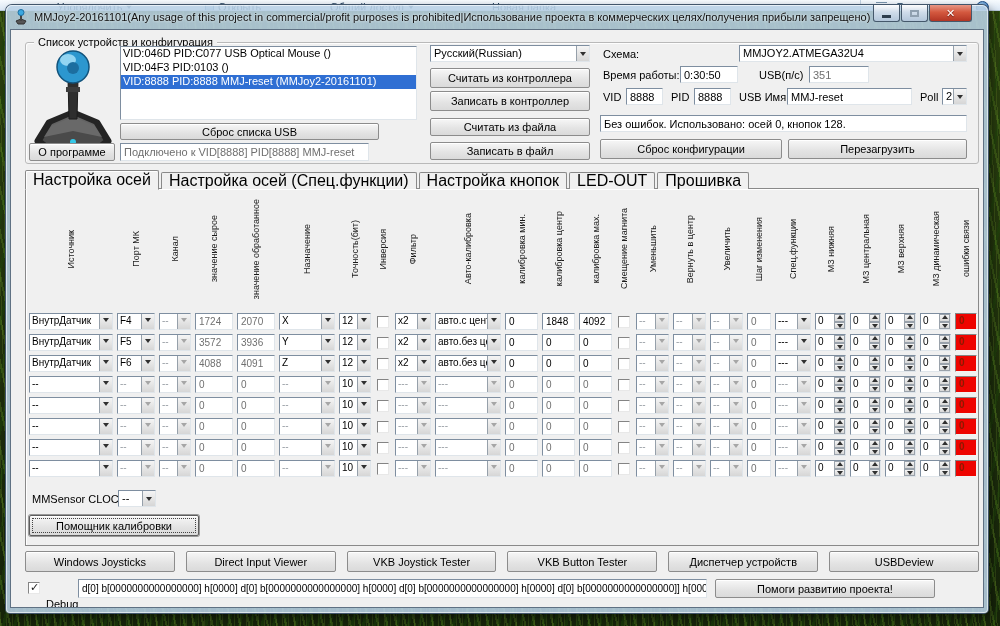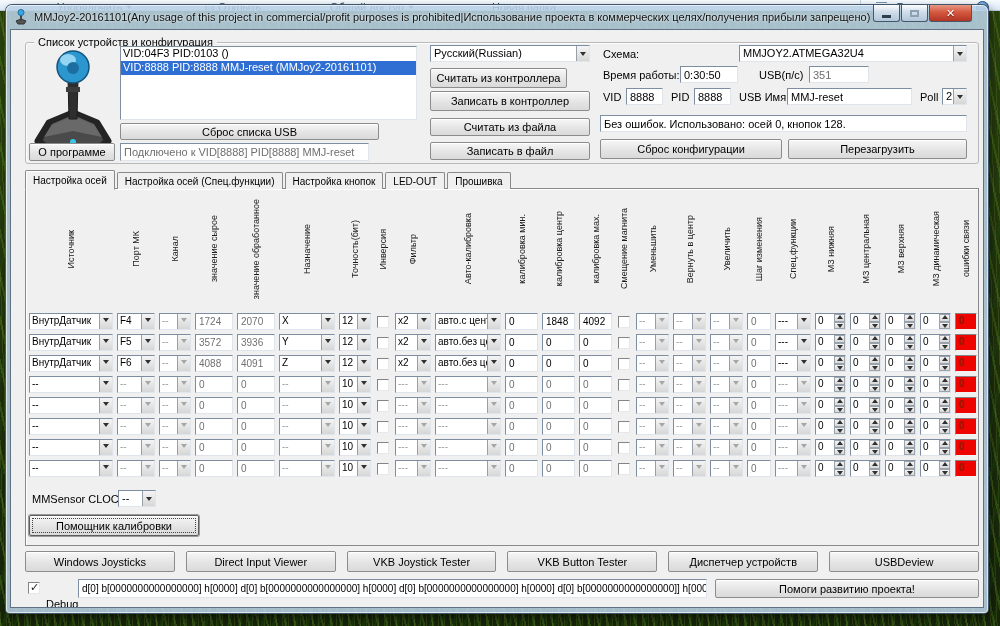--- a/index.html
+++ b/index.html
@@ -59,21 +59,21 @@
     box-shadow:inset 1px 1px 0 #fdfdfd; }
   .gbox-label { position:absolute; left:8px; top:-7px; background:#f0f0f0; padding:0 4px; font-size:11px; }
 
   .joy { position:absolute; left:6px; top:4px; }
   .lb { position:absolute; left:94px; top:3px; width:297px; height:74px; background:#fff; border:1px solid; border-color:#7e8ea0 #dfe5ea #dfe5ea #7e8ea0; overflow:hidden; }
   .lbitem { height:14px; font-size:11px; padding:0 2px; white-space:nowrap; color:#000; }
   .lbitem.sel { background:#2f6fd3; color:#fff; }
 
   
   .tabs { position:absolute; left:14px; top:139px; height:20px; display:flex; align-items:flex-end; z-index:3; }
-  .tab { height:17px; padding:0 7px; font-size:10px; display:flex; align-items:center; background:#f0f0f0;
+  .tab { height:17px; padding:0 7px; font-size:16px; display:flex; align-items:center; background:#f0f0f0;
     border:1px solid #898989; border-bottom:none; border-radius:2px 2px 0 0; margin-right:2px; color:#000; }
   .tab.active { height:20px; box-shadow:inset 1px 1px 0 #fff; position:relative; z-index:4; margin-bottom:-1px; border-bottom:1px solid #f0f0f0; }
   .tabpanel { position:absolute; left:14px; top:158px; width:954px; height:358px; background:#f0f0f0;
     border:1px solid #898989; box-shadow:inset 1px 1px 0 #fff; z-index:2; }
 
   
   .thead { position:absolute; left:3px; top:4px; display:flex; gap:4px; }
   .hcell { height:112px; display:flex; align-items:center; justify-content:center; overflow:hidden; }
   .vlabel { writing-mode:vertical-rl; transform:rotate(180deg); font-size:9px; color:#1a1a1a; white-space:nowrap; }
   .tbody { position:absolute; left:3px; top:124px; }
@@ -151,32 +151,33 @@
           <circle cx="41" cy="95" r="3" fill="#35c8e8"></circle>
           <path d="M36,32 L46,32 L45,72 L37,72 Z" fill="#2e2e2e" stroke="#1c1c1c"></path>
           <path d="M34,40 L48,40 L48,45 L34,45 Z" fill="#3c3c3c"></path>
           <circle cx="41" cy="20" r="16" fill="#2c97cf"></circle>
           <circle cx="41" cy="20" r="16" fill="none" stroke="#11537c" stroke-width="1.5"></circle>
           <ellipse cx="36" cy="13" rx="8" ry="6" fill="#9fdcf5" opacity="0.9"></ellipse>
           <circle cx="41" cy="21" r="6" fill="#1c6ea0"></circle>
         </svg>
 
         <div class="lb" id="devlist">
+            <div class="lbitem">VID:046D PID:C077 USB Optical Mouse ()</div>
             <div class="lbitem">VID:04F3 PID:0103  ()</div>
             <div class="lbitem sel">VID:8888 PID:8888 MMJ-reset (MMJoy2-20161101)</div>
           </div>
         <button class="btn" style="left:94px;top:80px;width:259px;height:17px">Сброс списка USB</button>
         <button class="btn" style="left:3px;top:100px;width:86px;height:18px">О программе</button>
         <div class="fld gray" style="left:94px;top:100px;width:249px;height:18px">Подключено к VID[8888] PID[8888] MMJ-reset</div>
 
         <div class="combo-s" style="left:404px;top:2px;width:160px;height:17px">
           <span class="val">Русский(Russian)</span>
             <span class="arw"></span>
         </div>
-        <button class="btn" style="left:404px;top:25px;width:137px;height:20px">Считать из контроллера</button>
+        <button class="btn" style="left:404px;top:25px;width:160px;height:20px">Считать из контроллера</button>
         <button class="btn" style="left:404px;top:48px;width:160px;height:20px">Записать в контроллер</button>
         <button class="btn" style="left:404px;top:75px;width:160px;height:18px">Считать из файла</button>
         <button class="btn" style="left:404px;top:99px;width:160px;height:18px">Записать в файл</button>
 
         <span class="lbl" style="left:577px;top:5px">Схема:</span>
         <div class="combo-s" style="left:713px;top:2px;width:228px;height:17px">
           <span class="val">MMJOY2.ATMEGA32U4</span>
             <span class="arw"></span>
         </div>
         <span class="lbl" style="left:577px;top:26px">Время работы:</span>
@@ -993,18 +994,18 @@
           <button class="btn bbtn">VKB Joystick Tester</button>
           <button class="btn bbtn">VKB Button Tester</button>
           <button class="btn bbtn">Диспетчер устройств</button>
           <button class="btn bbtn">USBDeview</button>
         </div>
 
       <div class="debugrow">
         <div class="cbx checked" style="position:absolute;left:3px;top:4px"></div>
         <span class="lbl" style="left:21px;top:20px">Debug</span>
         <div class="fld dbgfld">d[0] b[0000000000000000] h[0000]    d[0] b[0000000000000000] h[0000]    d[0] b[0000000000000000] h[0000]    d[0] b[0000000000000000]] h[0000</div>
-        <button class="btn" style="left:690px;top:1px;width:264px;height:19px">Помоги развитию проекта!</button>
+        <button class="btn" style="left:690px;top:1px;width:220px;height:19px">Помоги развитию проекта!</button>
       </div>
 
     </div>
   </div>
 </div>
 
 </body></html>

